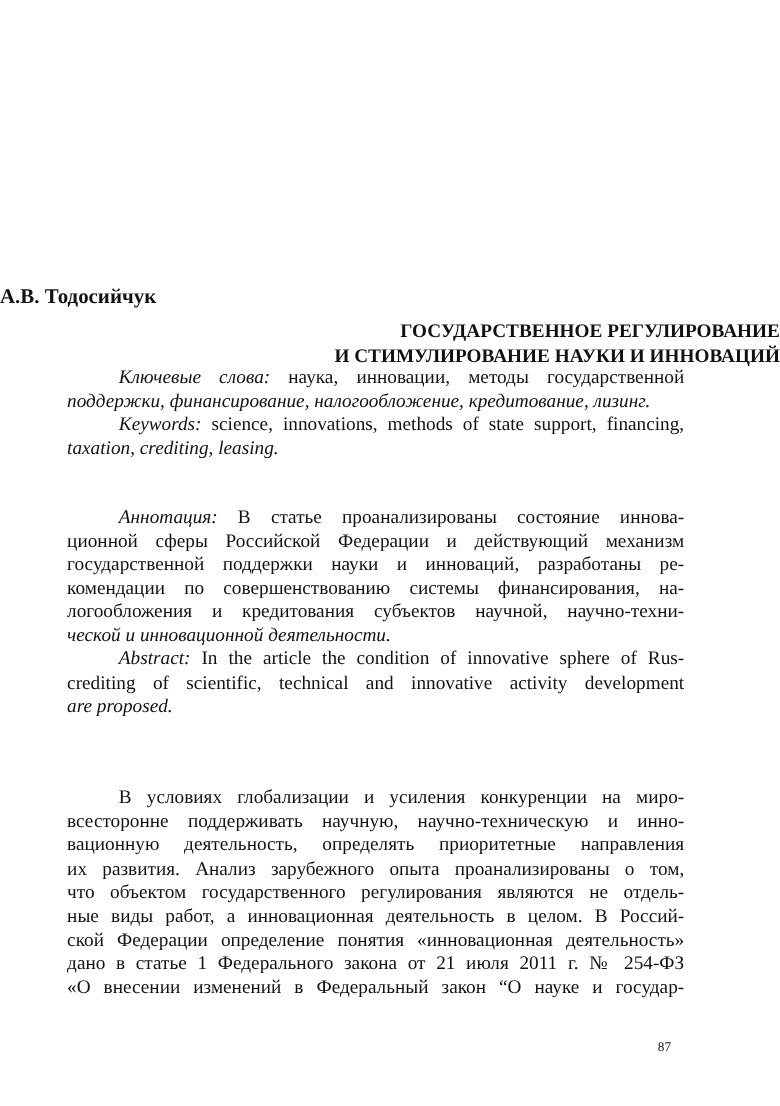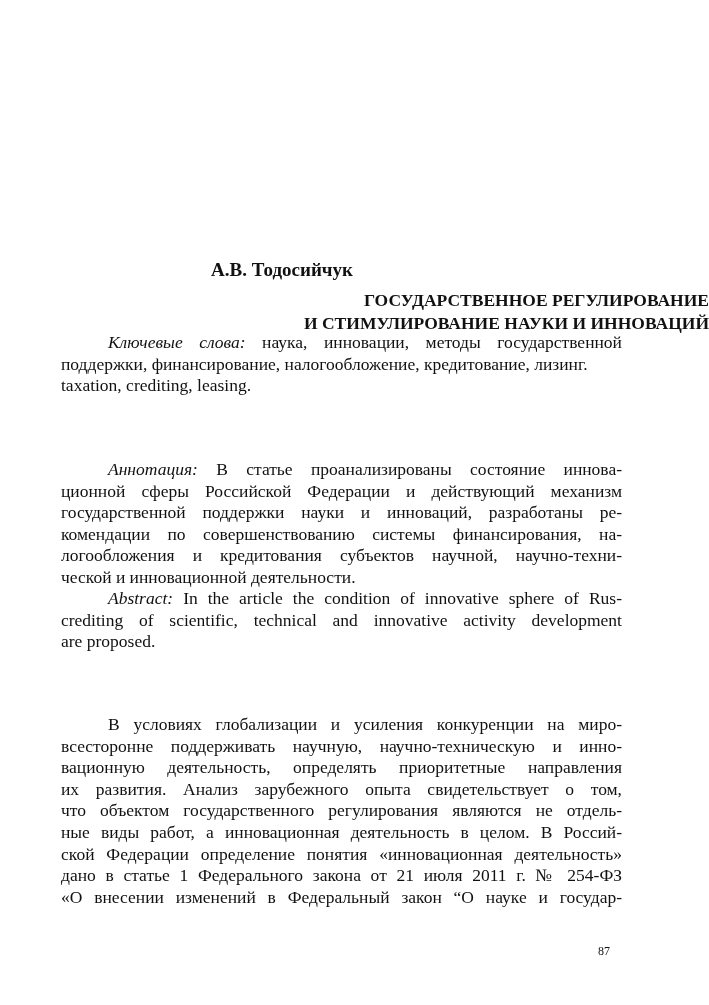--- a/index.html
+++ b/index.html
@@ -13,21 +13,21 @@
       position: relative;
       overflow: hidden;
       font-family: "Liberation Serif", "DejaVu Serif", serif;
       color: #111111;
     }
     .author {
       position: absolute;
       top: 258px;
       left: 0;
       width: 564px;
-      text-align: center;
+      text-align: left;
       font-weight: bold;
       font-size: 19px;
       line-height: 24px;
     }
     .title {
       position: absolute;
       top: 289px;
       left: 0;
       width: 709px;
       text-align: right;
@@ -45,20 +45,21 @@
     .line {
       display: block;
       text-align: justify;
       text-align-last: justify;
       white-space: nowrap;
       height: 21.6px;
       overflow: visible;
     }
     .line.last {
       text-align-last: left;
+      font-style: italic;
     }
     .line.indent {
       padding-left: 47px;
     }
     .lbl {
       font-style: italic;
     }
     #kw { top: 332px; }
     #ann { top: 459px; }
     #abs { top: 588px; }
@@ -78,20 +79,21 @@
 <div class="author">А.В. Тодосийчук</div>
 
 <div class="title">
   <div>ГОСУДАРСТВЕННОЕ РЕГУЛИРОВАНИЕ</div>
   <div>И СТИМУЛИРОВАНИЕ НАУКИ И ИННОВАЦИЙ</div>
 </div>
 
 <div id="kw" class="block">
   <span class="line indent"><span class="lbl">Ключевые слова:</span><span> наука, инновации, методы государственной</span></span>
   <span class="line last">поддержки, финансирование, налогообложение, кредитование, лизинг.</span>
+  <span class="line indent"><span class="lbl">Keywords:</span><span> science, innovations, methods of state support, financing,</span></span>
   <span class="line last">taxation, crediting, leasing.</span>
 </div>
 
 <div id="ann" class="block">
   <span class="line indent"><span class="lbl">Аннотация:</span><span> В статье проанализированы состояние иннова-</span></span>
   <span class="line">ционной сферы Российской Федерации и действующий механизм</span>
   <span class="line">государственной поддержки науки и инноваций, разработаны ре-</span>
   <span class="line">комендации по совершенствованию системы финансирования, на-</span>
   <span class="line">логообложения и кредитования субъектов научной, научно-техни-</span>
   <span class="line last">ческой и инновационной деятельности.</span>
@@ -100,21 +102,21 @@
 <div id="abs" class="block">
   <span class="line indent"><span class="lbl">Abstract:</span><span> In the article the condition of innovative sphere of Rus-</span></span>
   <span class="line">crediting of scientific, technical and innovative activity development</span>
   <span class="line last">are proposed.</span>
 </div>
 
 <div id="body" class="block">
   <span class="line indent">В условиях глобализации и усиления конкуренции на миро-</span>
   <span class="line">всесторонне поддерживать научную, научно-техническую и инно-</span>
   <span class="line">вационную деятельность, определять приоритетные направления</span>
-  <span class="line">их развития. Анализ зарубежного опыта свидетельствует о том,</span>
+  <span class="line">их развития. Анализ зарубежного опыта проанализированы о том,</span>
   <span class="line">что объектом государственного регулирования являются не отдель-</span>
   <span class="line">ные виды работ, а инновационная деятельность в целом. В Россий-</span>
   <span class="line">ской Федерации определение понятия «инновационная деятельность»</span>
   <span class="line">дано в статье 1 Федерального закона от 21 июля 2011 г. № 254-ФЗ</span>
   <span class="line">«О внесении изменений в Федеральный закон “О науке и государ-</span>
 </div>
 
 <div class="pagenum">87</div>
 
 </body></html>

